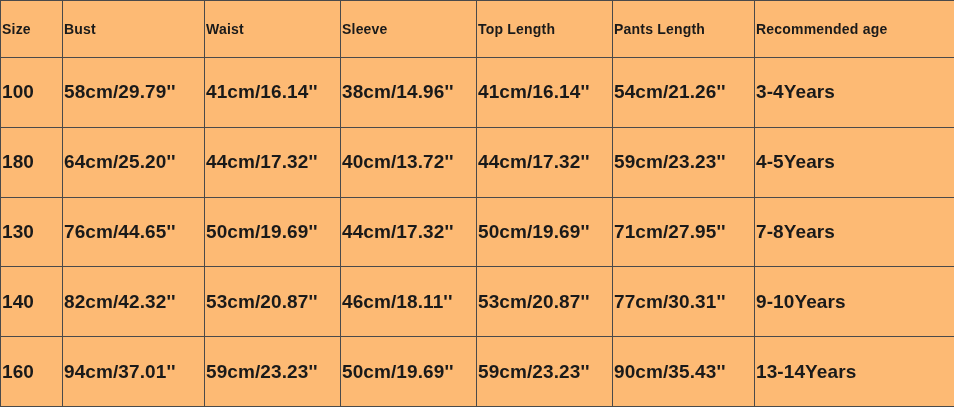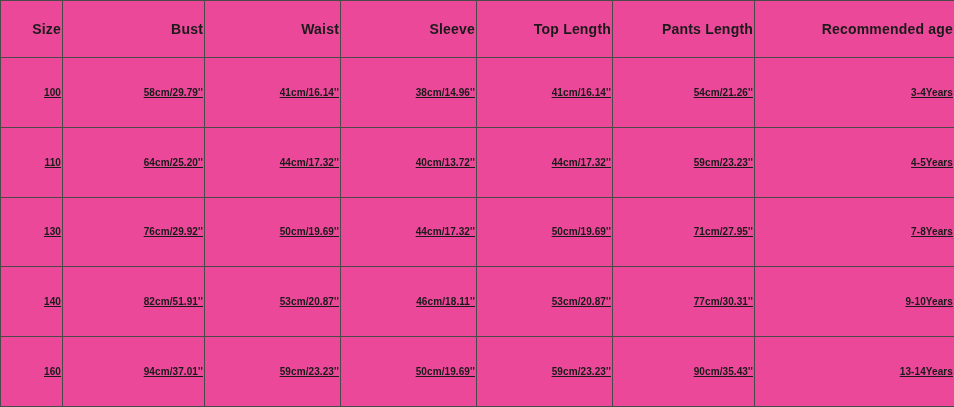--- a/index.html
+++ b/index.html
@@ -16,36 +16,35 @@
   }
   .size-table {
     width: 954px;
     height: 407px;
     border-collapse: collapse;
     table-layout: fixed;
   }
   .size-table th,
   .size-table td {
     border: 1px solid #4a4a4a;
-    text-align: right;
+    text-align: left;
     vertical-align: middle;
     font-weight: bold;
-    background: #ec4899;
+    background: #fdba74;
     margin-left: 35px;
   }
   .size-table thead th {
     height: 54px;
     font-size: 14px;
     letter-spacing: 0.2px;
   }
   .size-table tbody td {
     height: 50px;
-    font-size: 10px;
+    font-size: 19px;
     letter-spacing: 0.1px;
-    text-decoration: underline;
   }
   
   .col-size    { width: 62px; }
   .col-bust    { width: 142px; }
   .col-waist   { width: 136px; }
   .col-sleeve  { width: 136px; }
   .col-toplen  { width: 136px; }
   .col-pantlen { width: 142px; }
   .col-age     { width: 200px; }
 
@@ -81,40 +80,40 @@
     <tr>
       <td>100</td>
       <td>58cm/29.79''</td>
       <td>41cm/16.14''</td>
       <td>38cm/14.96''</td>
       <td>41cm/16.14''</td>
       <td>54cm/21.26''</td>
       <td>3-4Years</td>
     </tr>
     <tr>
-      <td>110</td>
+      <td>180</td>
       <td>64cm/25.20''</td>
       <td>44cm/17.32''</td>
       <td>40cm/13.72''</td>
       <td>44cm/17.32''</td>
       <td>59cm/23.23''</td>
       <td>4-5Years</td>
     </tr>
     <tr>
       <td>130</td>
-      <td>76cm/29.92''</td>
+      <td>76cm/44.65''</td>
       <td>50cm/19.69''</td>
       <td>44cm/17.32''</td>
       <td>50cm/19.69''</td>
       <td>71cm/27.95''</td>
       <td>7-8Years</td>
     </tr>
     <tr>
       <td>140</td>
-      <td>82cm/51.91''</td>
+      <td>82cm/42.32''</td>
       <td>53cm/20.87''</td>
       <td>46cm/18.11''</td>
       <td>53cm/20.87''</td>
       <td>77cm/30.31''</td>
       <td>9-10Years</td>
     </tr>
     <tr>
       <td>160</td>
       <td>94cm/37.01''</td>
       <td>59cm/23.23''</td>

